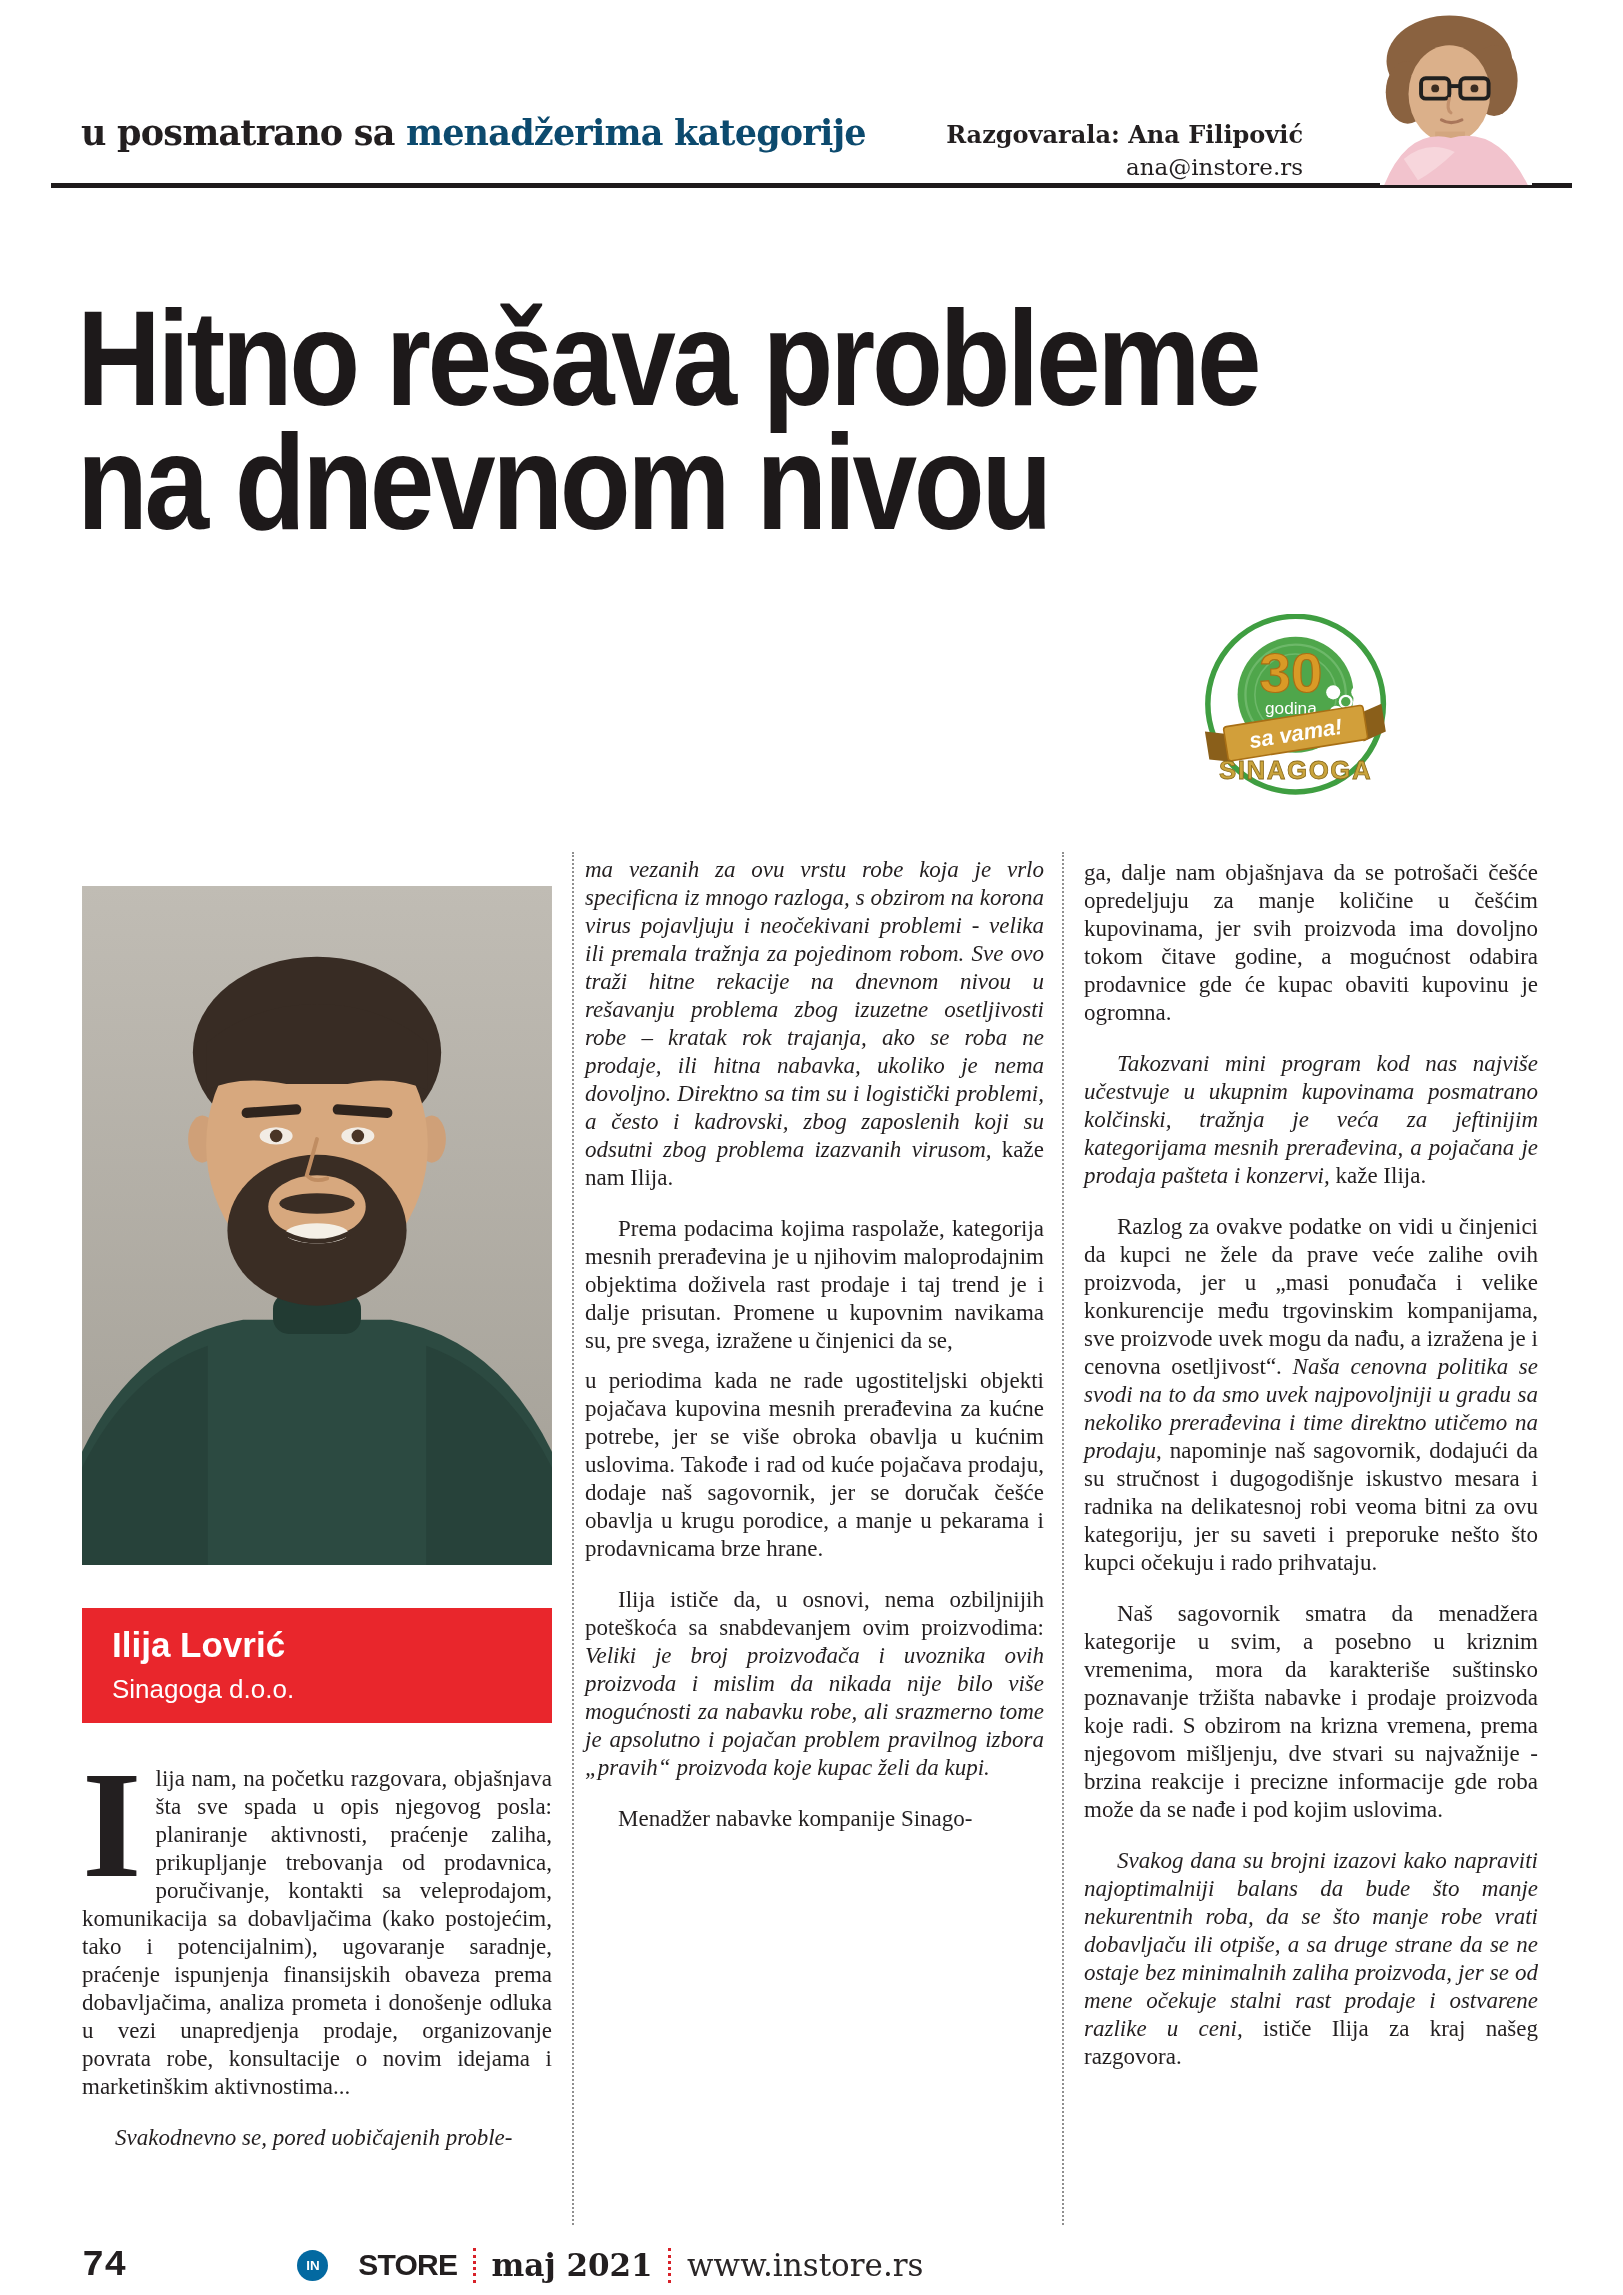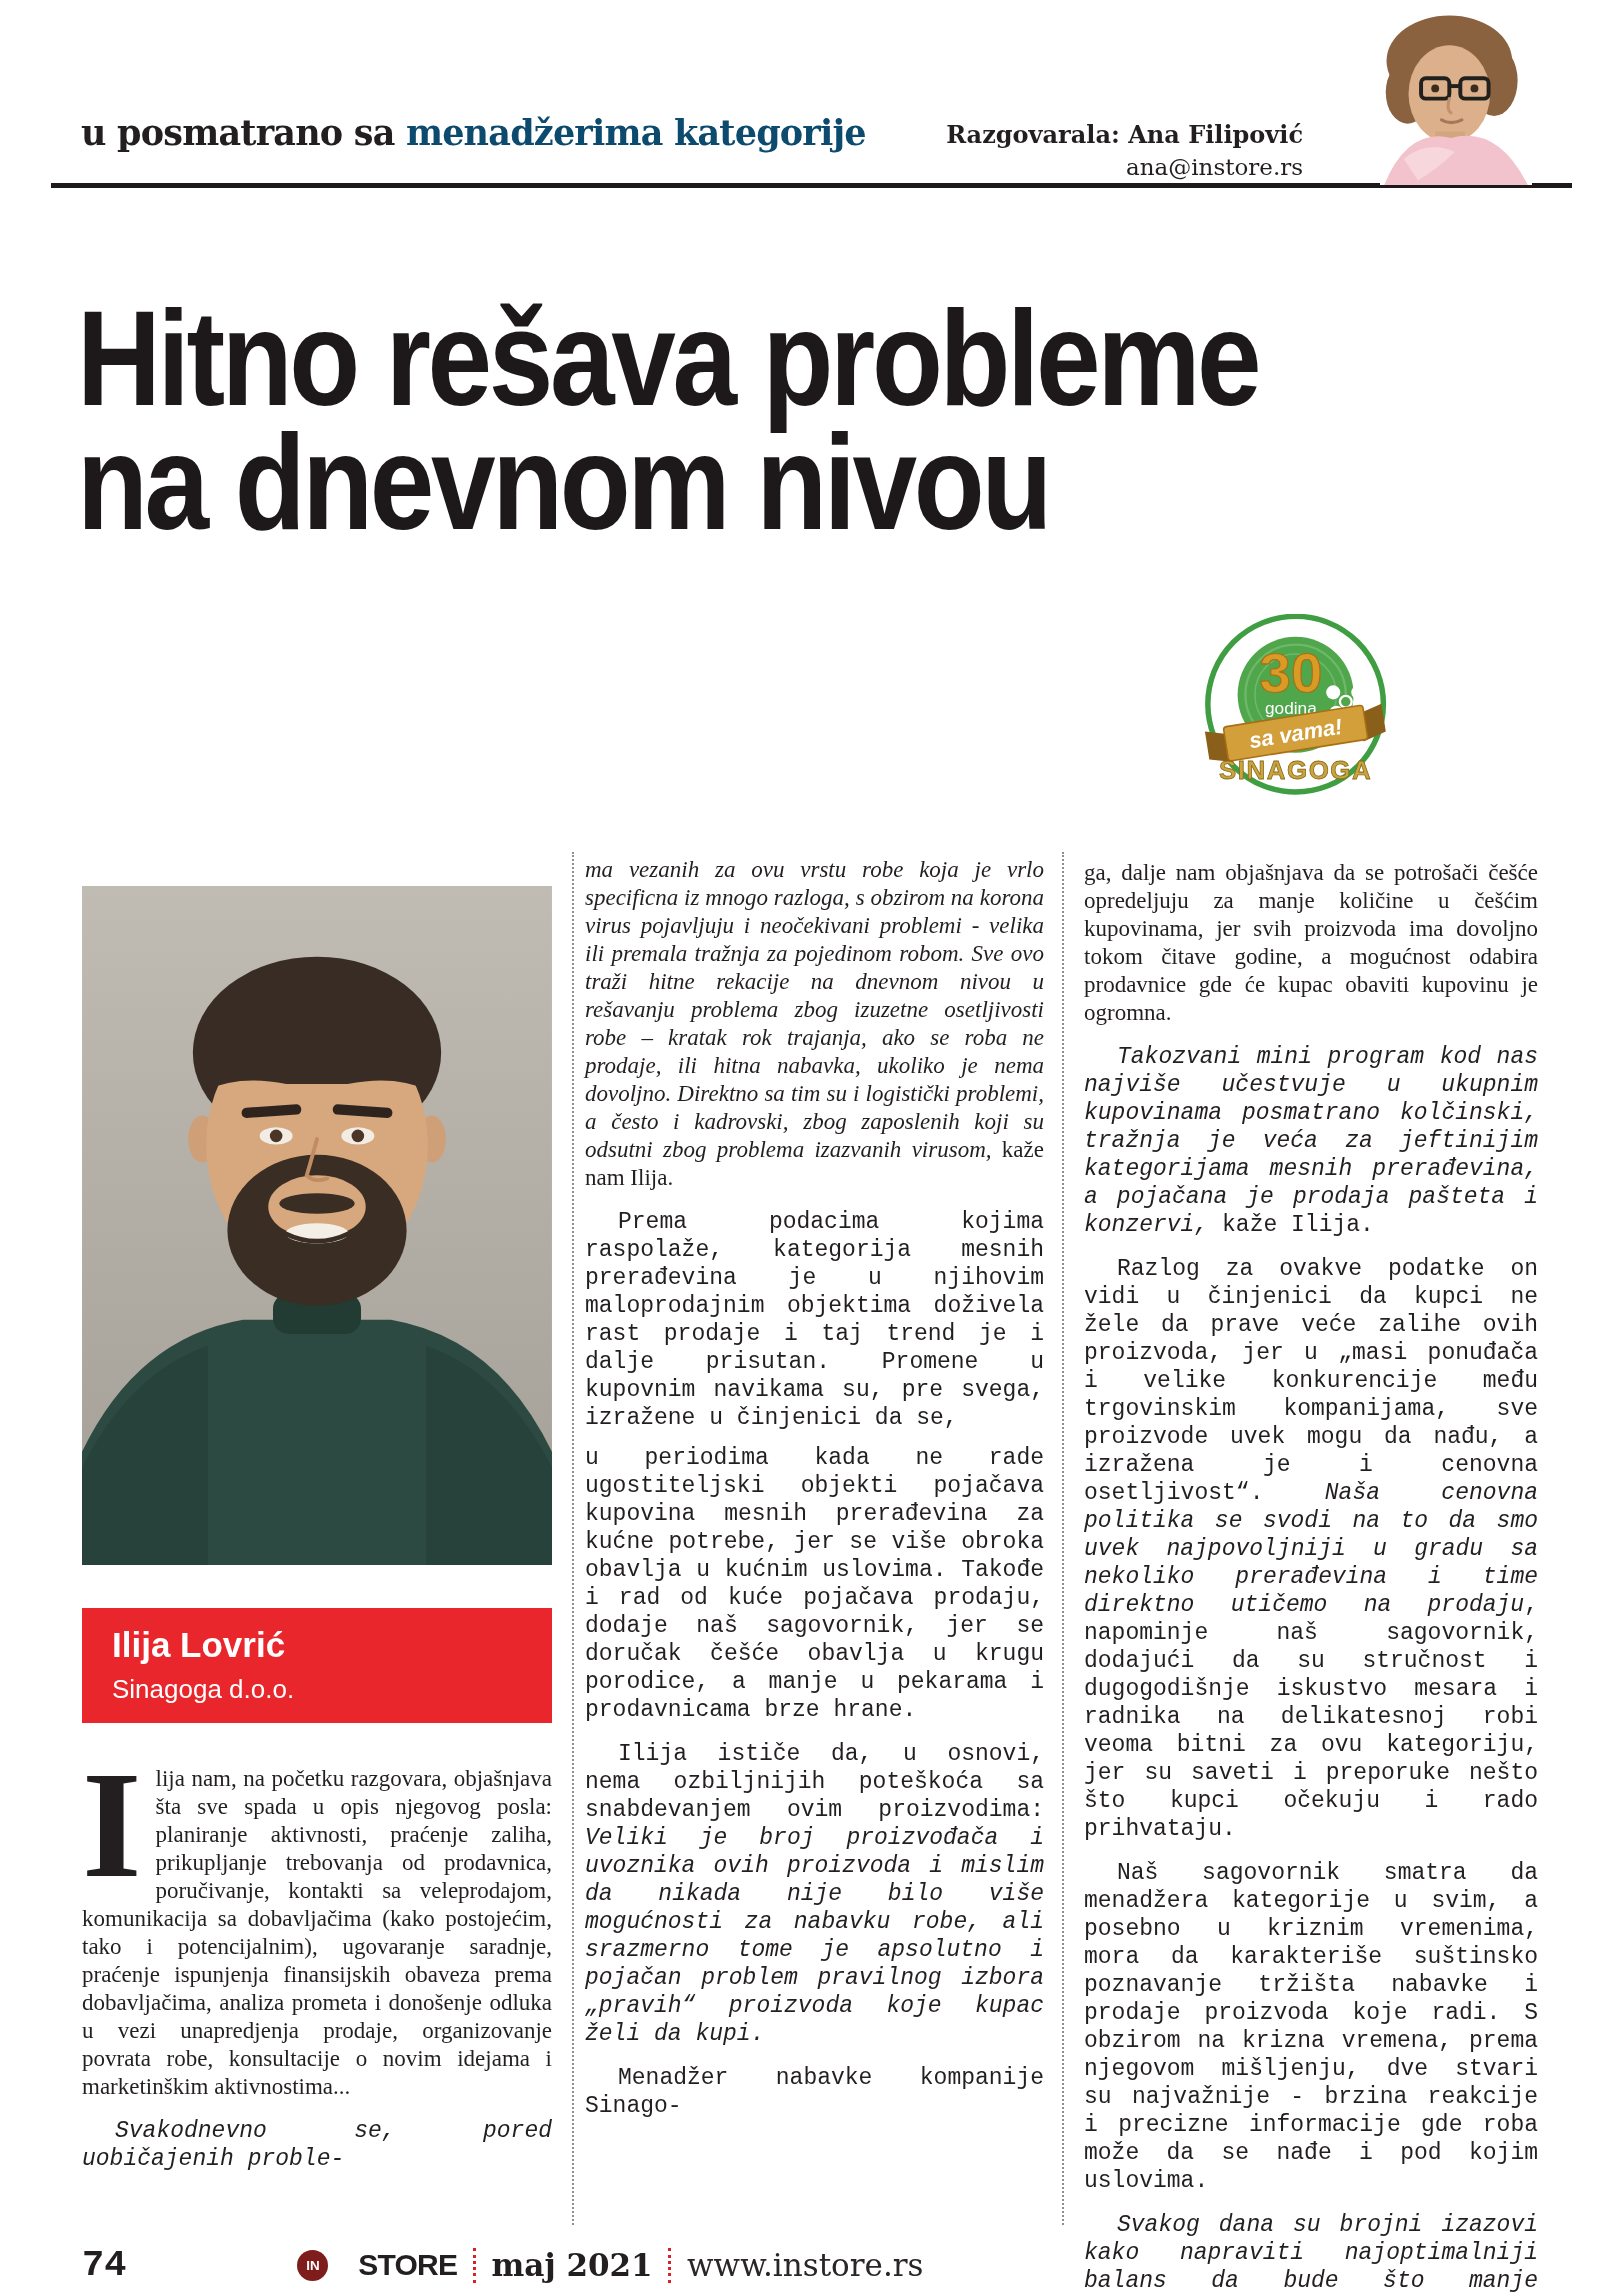--- a/index.html
+++ b/index.html
@@ -33,40 +33,40 @@
     color:#fff;font-family:"Liberation Sans", sans-serif;padding:0;margin-top:44px;}
   .caption-box .cap-name{position:absolute;left:30px;top:17.3px;font-size:35px;font-weight:bold;}
   .caption-box .cap-co{position:absolute;left:30px;top:66px;font-size:26px;font-weight:normal;}
 
   
   .col{font-size:23px;line-height:28px;text-align:justify;}
   .col1{left:82px;top:1765px;width:470px;}
   .col2{left:585px;top:856px;width:459px;}
   .col3{left:1084px;top:859px;width:454px;}
   .body-p{margin:0 0 0 0;}
-  .body-p + .body-p{margin-top:16px;font-family:Liberation Mono, monospace;}
+  .body-p + .body-p{margin-top:23px;}
   .ind{text-indent:33px;}
   .italic, i{font-style:italic;}
   .dropcap{float:left;font-size:153px;line-height:114px;height:118px;
     font-weight:bold;margin:3.1px 14px 0 0;}
 
   .gutter{width:0;border-left:2.4px dotted #8f8f8f;top:852px;height:1373px;}
   .gutter.g1{left:572px;}
   .gutter.g2{left:1062px;}
 
   
   .pullquote{border-top:3.9px solid #d82129;border-bottom:3.9px solid #d82129;
     margin:23.6px 0 19px 0;padding:19px 3.1px;color:#d82129;font-style:italic;
     font-size:27px;line-height:35px;text-align:center;text-indent:0;}
 
   
   .footer{left:82px;top:2243px;width:1099px;height:44px;display:flex;align-items:center;}
   .footer .pgnum{font-family:Liberation Mono, monospace;font-weight:900;font-size:37px;}
   .footer .brand{display:flex;align-items:center;margin-left:171px;}
-  .footer .in-circle{width:31px;height:31px;border-radius:50%;background:#7f1d1d;color:#fff;
+  .footer .in-circle{width:31px;height:31px;border-radius:50%;background:#0369a1;color:#fff;
     display:flex;align-items:center;justify-content:center;
     font-family:"Liberation Sans", sans-serif;font-weight:bold;font-size:13.4px;margin-right:7.9px;}
   .footer .store{font-family:"Liberation Sans", sans-serif;font-weight:900;font-size:30px;letter-spacing:-0.8px;margin-left:22px;}
   .footer .fsep{height:35px;border-left:3.1px dotted #d82129;margin:0 15.7px;}
   .footer .issue{font-family:"DejaVu Serif", serif;font-weight:bold;font-size:31px;}
   .footer .site{font-family:"DejaVu Serif", serif;font-size:31px;color:#2a2627;}
 </style>
 </head>
 <body>
 

